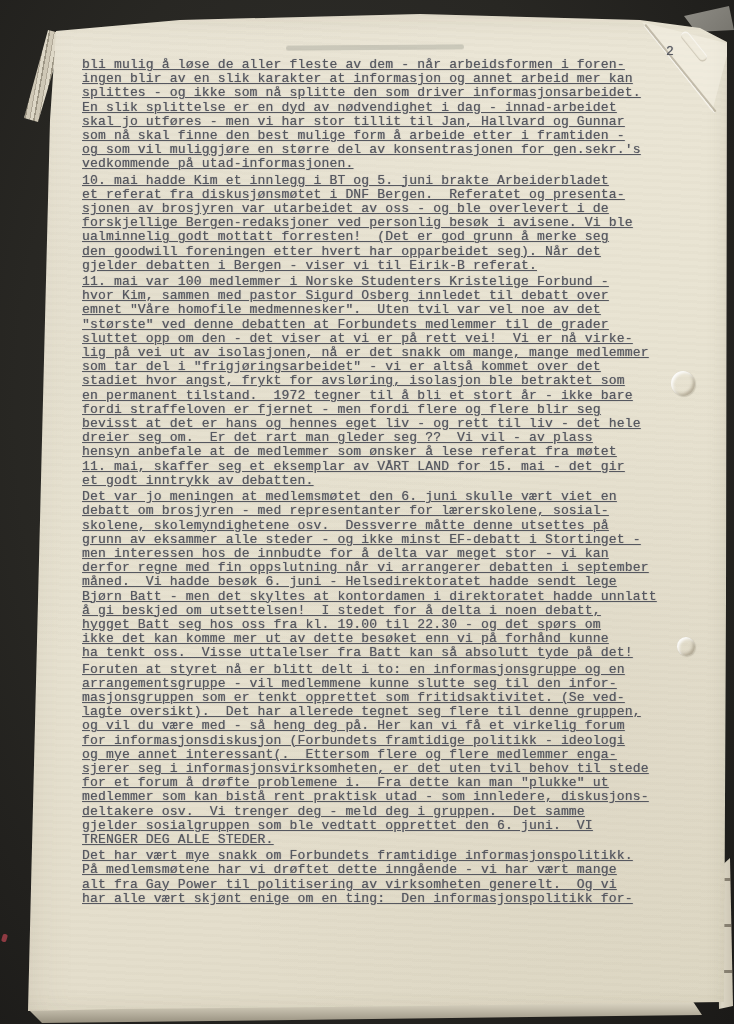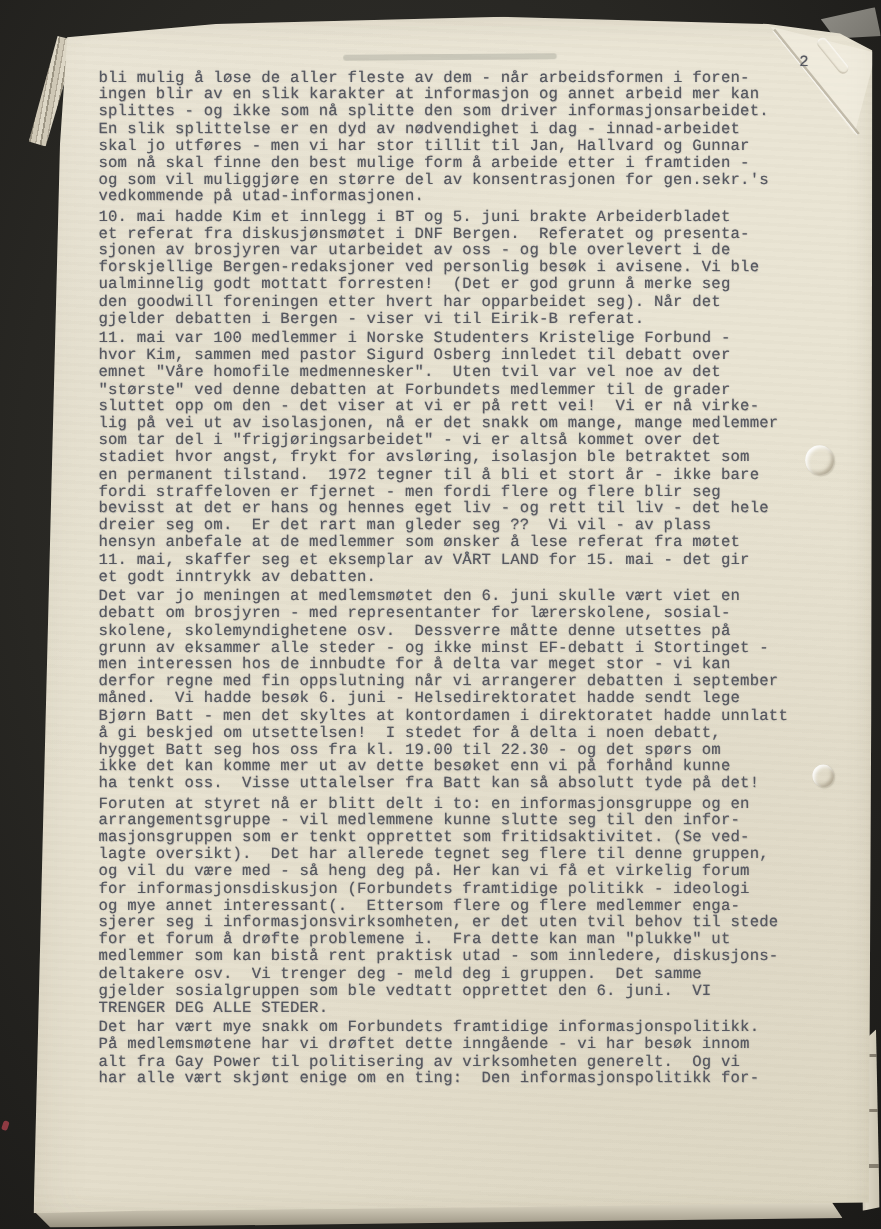--- a/index.html
+++ b/index.html
@@ -99,20 +99,21 @@
   .pagenum{
     position:absolute;left:666px;top:44px;
     font-size:13px;color:#565860;
     text-shadow:0 0 1px rgba(86,88,96,0.6);
   }
   .textblock{
     position:absolute;left:82px;top:58px;width:606px;
     font-size:13px;line-height:14.2px;letter-spacing:0.18px;
     color:#565860;
     text-shadow:0 0 1px rgba(86,88,96,0.55), 0.4px 0.4px 0 rgba(86,88,96,0.22);
+    text-decoration:underline;
   }
   .para{white-space:pre-wrap;margin:0;}
   .para + .para{margin-top:2px;}
 </style>
 </head>
 <body>
 
 <div class="scene">
   <div class="bg"></div>
 
@@ -184,18 +185,18 @@
 og vil du være med - så heng deg på. Her kan vi få et virkelig forum
 for informasjonsdiskusjon (Forbundets framtidige politikk - ideologi
 og mye annet interessant(.  Ettersom flere og flere medlemmer enga-
 sjerer seg i informasjonsvirksomheten, er det uten tvil behov til stede
 for et forum å drøfte problemene i.  Fra dette kan man "plukke" ut
 medlemmer som kan bistå rent praktisk utad - som innledere, diskusjons-
 deltakere osv.  Vi trenger deg - meld deg i gruppen.  Det samme
 gjelder sosialgruppen som ble vedtatt opprettet den 6. juni.  VI
 TRENGER DEG ALLE STEDER.</p>
       <p class="para">Det har vært mye snakk om Forbundets framtidige informasjonspolitikk.
-På medlemsmøtene har vi drøftet dette inngående - vi har besøk innom
+På medlemsmøtene har vi drøftet dette inngående - vi har vært mange
 alt fra Gay Power til politisering av virksomheten generelt.  Og vi
 har alle vært skjønt enige om en ting:  Den informasjonspolitikk for-</p>
     </div>
   </div>
 </div>
 
 </body></html>

